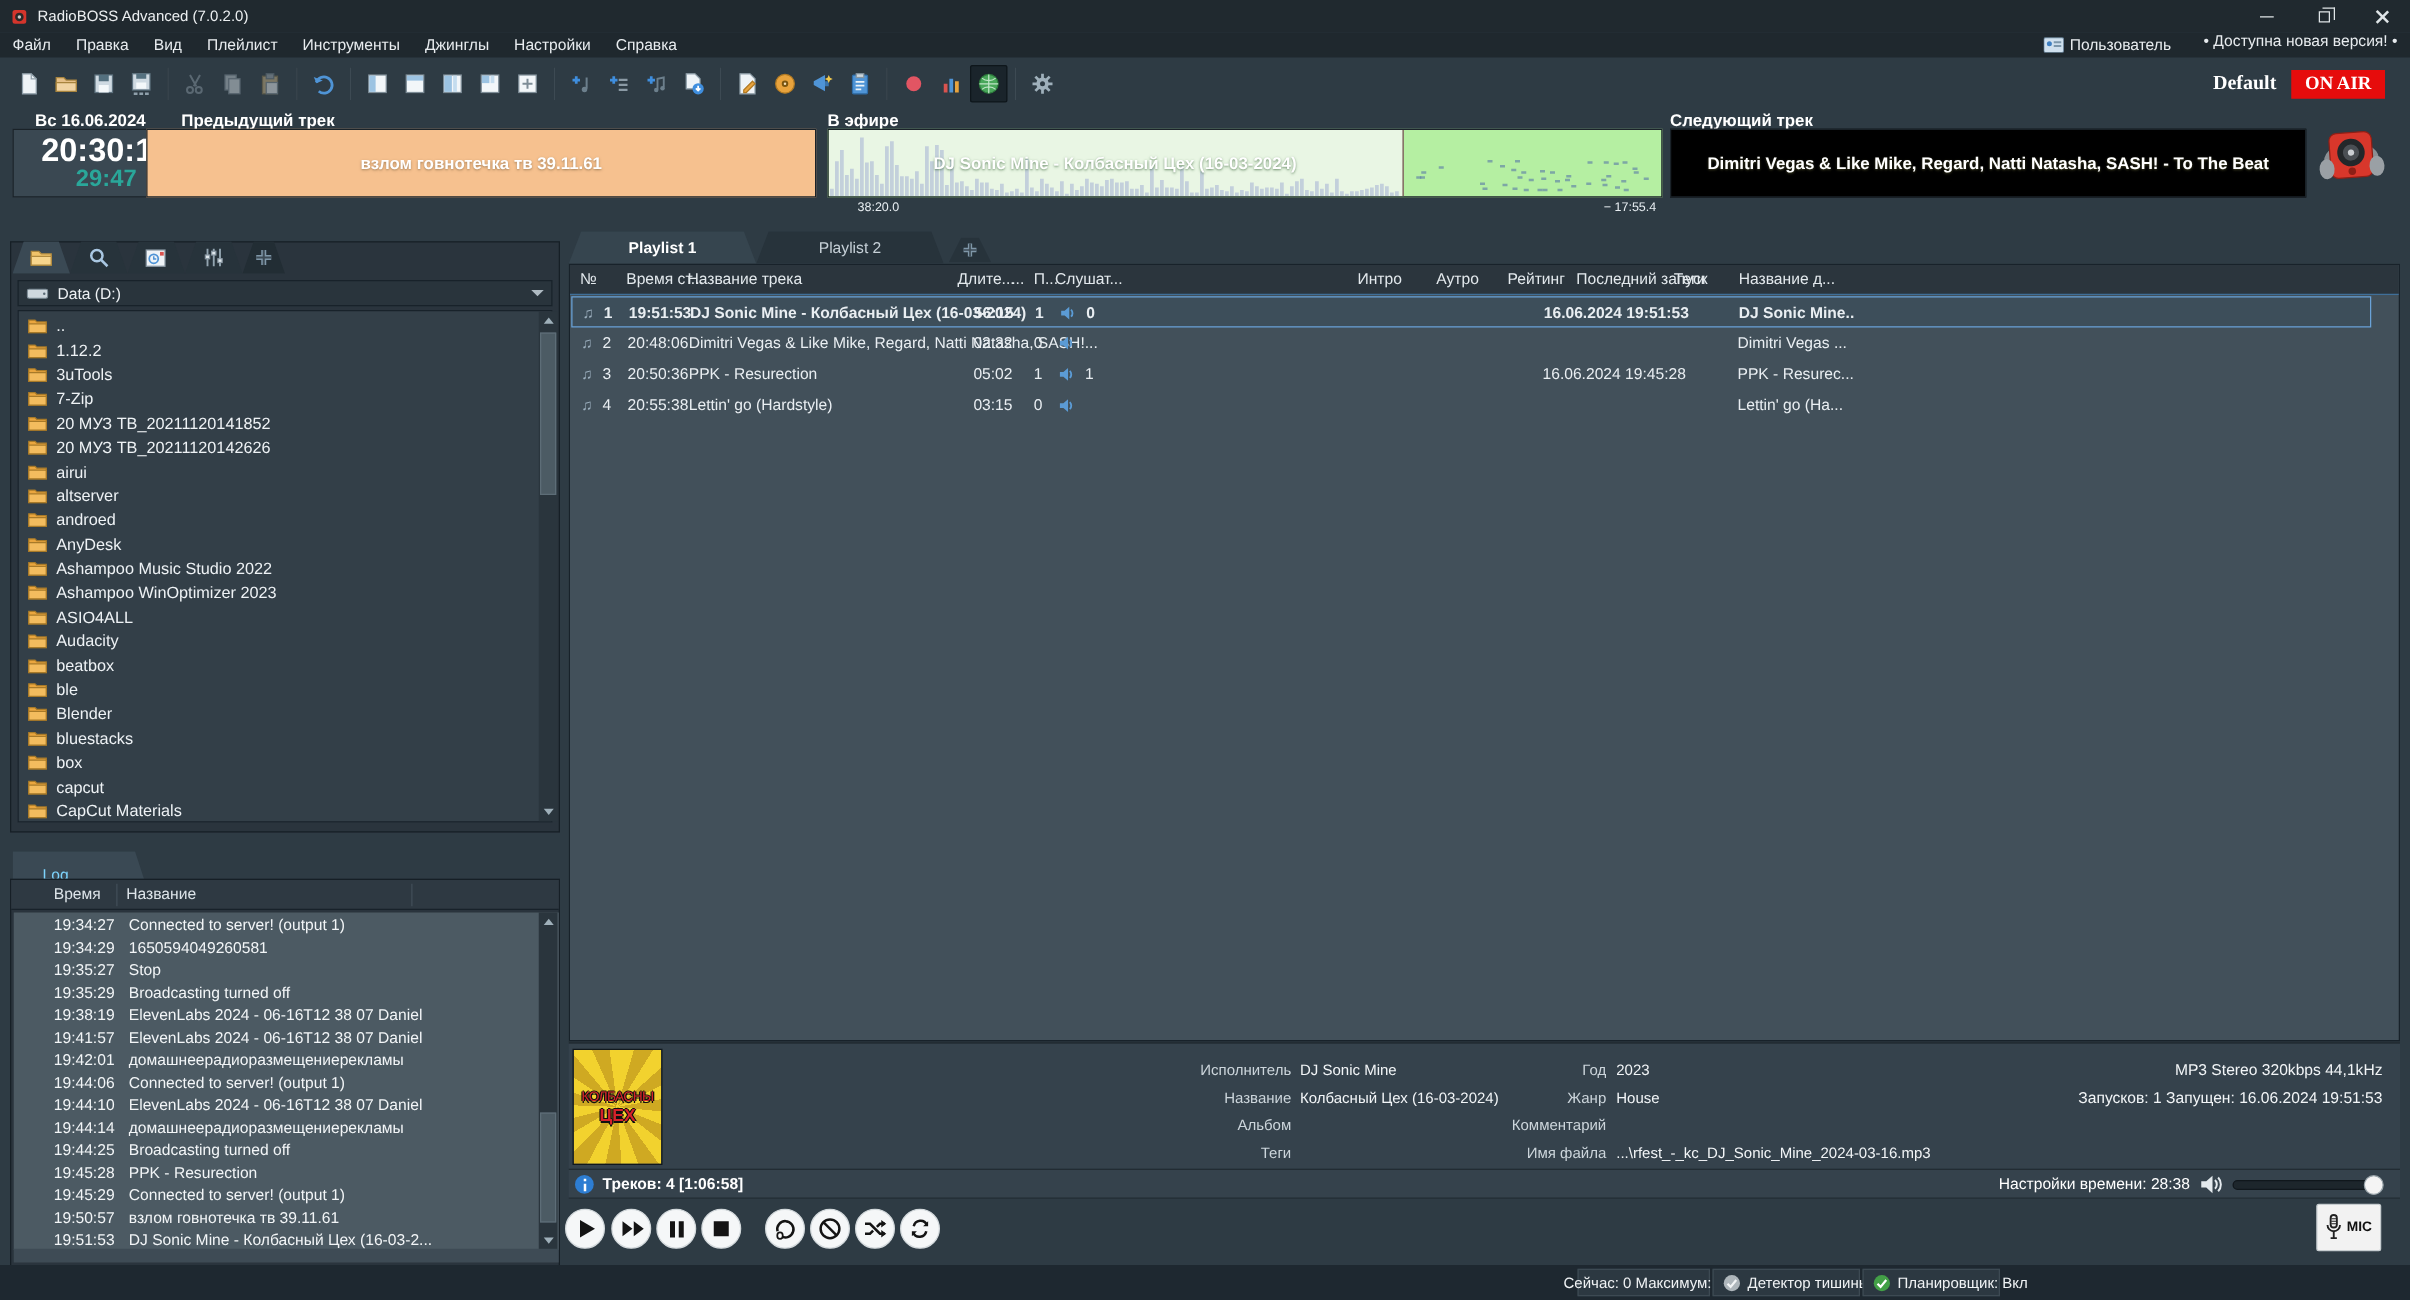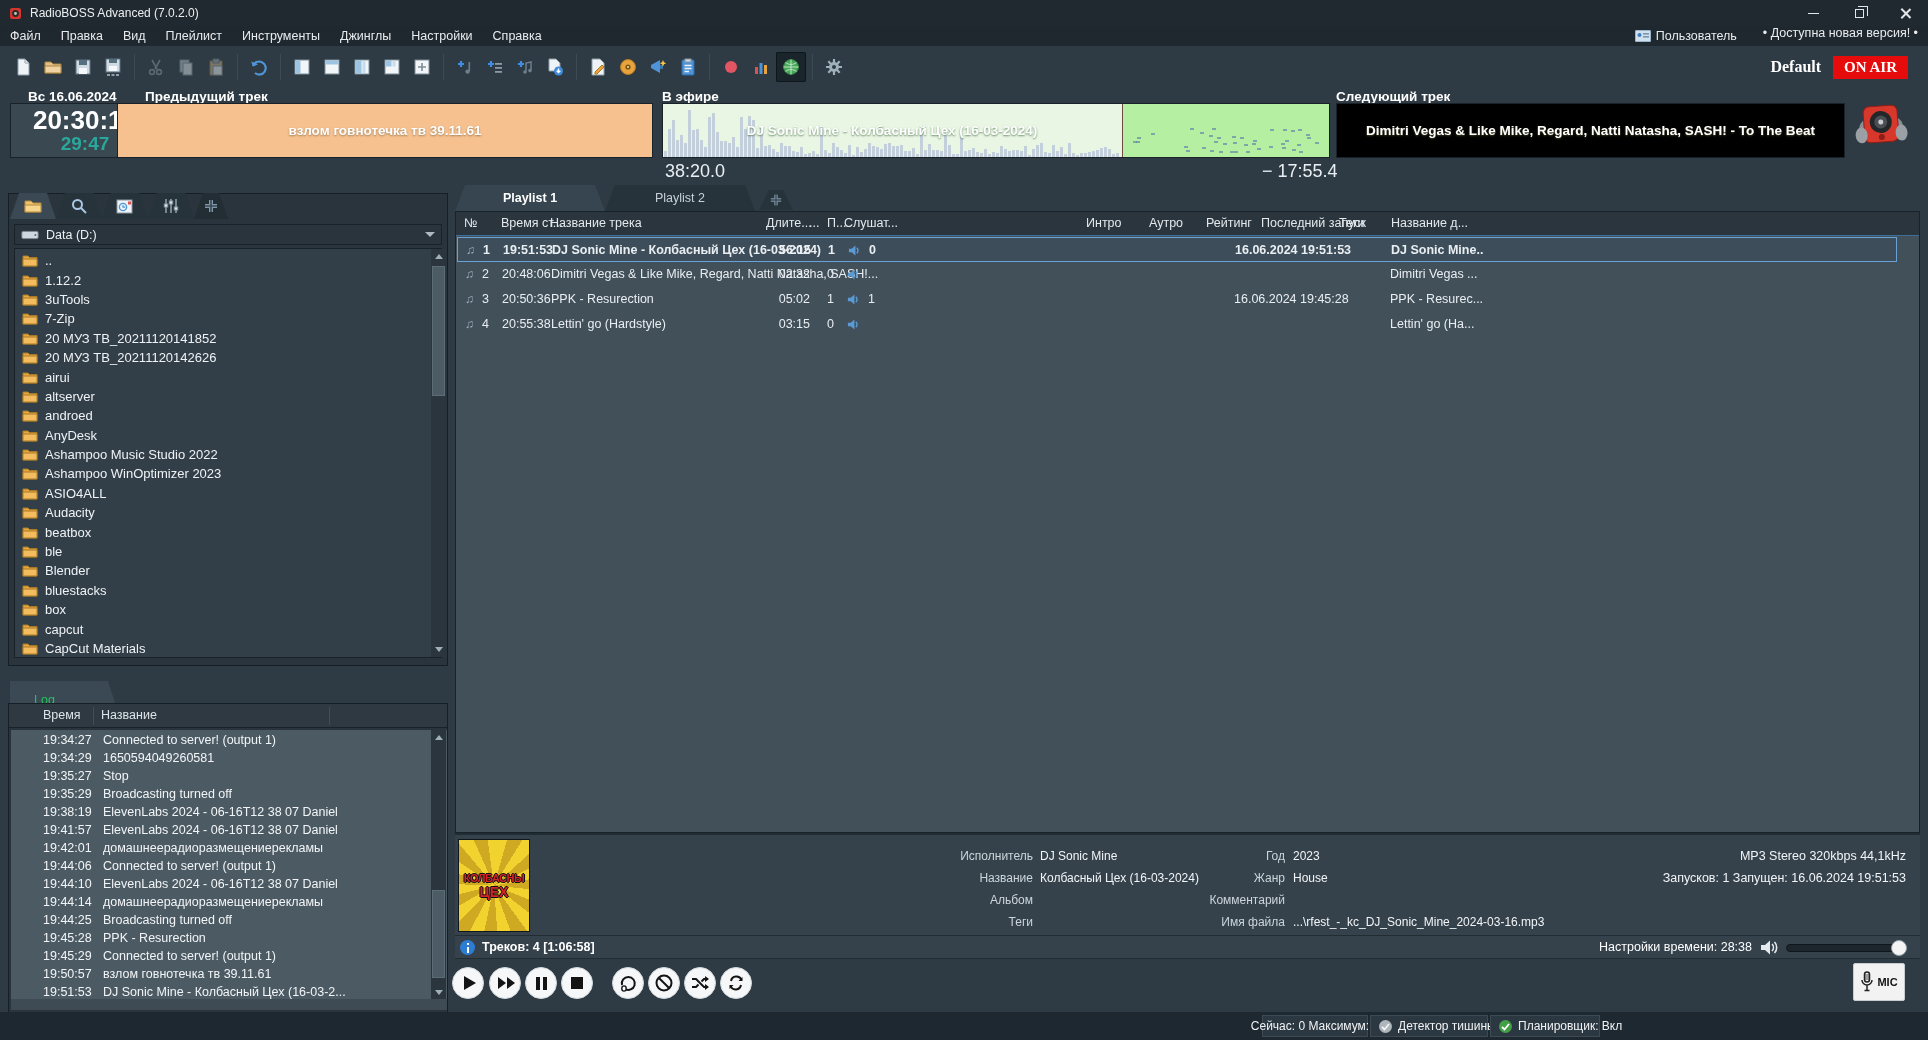--- a/index.html
+++ b/index.html
@@ -44,21 +44,21 @@
   .clockbox { left:10px; width:150px; background:#3a4852; display:flex; flex-direction:column; align-items:center; justify-content:center; }
   .clock { font-size:26px; font-weight:bold; color:#ffffff; line-height:26px; }
   .countdown { font-size:19px; font-weight:bold; line-height:21px; }
   .trackbar { display:flex; align-items:center; justify-content:center; font-weight:bold; font-size:13.5px; color:#fff; text-shadow:0 1px 2px rgba(90,70,40,.55); }
   .wavebox { left:662px; width:668px; overflow:hidden; }
   .wave-played { position:absolute; left:0; top:0; height:100%; width:460px; display:flex; align-items:flex-end; gap:1px; padding:0 1px; overflow:hidden; border-right:1px solid #6b4b44; }
   .wave-played i { width:3px; background:#c3d0db; display:block; flex:0 0 auto; }
   .wave-rem { position:absolute; left:461px; top:0; right:0; height:100%; }
   .wave-rem i { position:absolute; width:4px; height:2px; background:rgba(96,128,168,.65); display:block; }
   .wave-title { position:absolute; left:0; right:208px; top:0; bottom:0; display:flex; align-items:center; justify-content:center; font-weight:bold; font-size:13.5px; color:#fff; text-shadow:0 1px 2px rgba(70,110,70,.8); white-space:nowrap; }
-  .dtime { position:absolute; top:73px; font-size:18px; color:#e8eef2; }
+  .dtime { position:absolute; top:73px; font-size:10px; color:#e8eef2;margin-left:21px; }
 
   
   .tabstrip { position:absolute; display:flex; align-items:flex-end; }
   .tab { height:26px; display:flex; align-items:center; justify-content:center; gap:6px; clip-path:polygon(10px 0, calc(100% - 10px) 0, 100% 100%, 0 100%); background:#27333b; color:#c6d0d7; font-size:12.5px; }
   .tab.active { background:#36454f; color:#fff; }
 
   
   .sidepanel { position:absolute; left:8px; top:193px; width:440px; height:473px; background:#2a343d; border:1px solid #161f26; }
   .side-tabs { left:2px; top:0; }
   .stab { width:46px; height:26px; display:flex; align-items:center; justify-content:center; clip-path:polygon(9px 0, calc(100% - 9px) 0, 100% 100%, 0 100%); background:#27333b; }
@@ -68,21 +68,21 @@
   .flist { position:absolute; left:6px; top:56px; width:428px; height:410px; background:#333f48; border:1px solid #18222a; overflow:hidden; padding-top:2px; }
   .frow { height:19.4px; display:flex; align-items:center; gap:7px; padding-left:7px; color:#eef2f5; font-size:13px; white-space:nowrap; }
   .scroll { position:absolute; top:1px; bottom:1px; right:1px; width:15px; background:#2a353d; }
   .scroll .up,.scroll .dn { position:absolute; left:0; width:15px; height:15px; display:flex; align-items:center; justify-content:center; }
   .scroll .up { top:0; } .scroll .dn { bottom:0; }
   .tri-up { width:0;height:0;border-left:4px solid transparent;border-right:4px solid transparent;border-bottom:5px solid #9fb0ba; }
   .tri-dn { width:0;height:0;border-left:4px solid transparent;border-right:4px solid transparent;border-top:5px solid #9fb0ba; }
   .thumb { position:absolute; left:1px; width:13px; background:#4c5b64; border:1px solid #5d6d77; }
 
   
-  .logtab { position:absolute; left:10px; top:681px; width:110px; height:37px; display:flex; align-items:center; padding-left:24px; clip-path:polygon(0 0, calc(100% - 12px) 0, 100% 100%, 0 100%); background:#3a4954; color:#22c55e; font-size:12.5px; }
+  .logtab { position:absolute; left:10px; top:681px; width:110px; height:37px; display:flex; align-items:center; padding-left:24px; clip-path:polygon(0 0, calc(100% - 12px) 0, 100% 100%, 0 100%); background:#3a4954; color:#7dd3fc; font-size:12.5px; }
   .logpanel { position:absolute; left:8px; top:703px; width:440px; height:310px; background:#2a343d; border:1px solid #161f26; }
   .loghead { position:absolute; left:0; top:0; width:100%; height:24px; background:#2e3942; border-bottom:1px solid #18222a; color:#dde4e9; font-size:12.5px; }
   .loghead span { position:absolute; top:4px; }
   .lhsep { position:absolute; top:3px; width:1px; height:18px; background:#414e58; }
   .loglist { position:absolute; left:2px; top:26px; width:436px; height:270px; background:#4c5a63; overflow:hidden; padding-top:3px; }
   .lrow { height:18px; display:flex; color:#f2f5f7; font-size:12.5px; white-space:nowrap; }
   .lrow .t { width:58px; margin-left:32px; flex:0 0 auto; }
   .lrow .n { margin-left:2px; }
   .logstrip { position:absolute; left:2px; bottom:2px; width:436px; height:11px; background:#3e4b55; }
 
@@ -103,21 +103,21 @@
   .c-dur { left:305px; width:48px; text-align:right; } .c-plays { left:370px; } 
   .c-spk { left:390px; top:6px !important; } .c-listen { left:411px; }
   .c-last { left:777px; } .c-short { left:933px; }
   .h-num { left:8px; } .h-start { left:45px; } .h-title { left:94px; } .h-dur { left:310px; }
   .h-dots { left:353px; } .h-p { left:371px; } .h-listen { left:388px; } .h-intro { left:630px; }
   .h-outro { left:693px; } .h-rating { left:750px; } .h-last { left:805px; } .h-tags { left:883px; } .h-short { left:935px; }
 
   
   .infopanel { position:absolute; left:455px; top:833px; width:1465px; height:102px; background:#35424c; border-top:2px solid #222c33; }
   .art { position:absolute; left:3px; top:4px; width:72px; height:93px; background:repeating-conic-gradient(from 0deg at 50% 50%, #f2d22e 0deg 16deg, #cfa922 16deg 32deg); border:1px solid #11181d; display:flex; flex-direction:column; align-items:center; justify-content:center; overflow:hidden; }
-  .art .l1 { font-weight:bold; font-size:11px; color:#d5232a; text-shadow:0 1px 0 #111, 0 -1px 0 #111, 1px 0 0 #111, -1px 0 0 #111; letter-spacing:-0.5px; }
+  .art .l1 { font-weight:normal; font-size:11px; color:#d5232a; text-shadow:0 1px 0 #111, 0 -1px 0 #111, 1px 0 0 #111, -1px 0 0 #111; letter-spacing:-0.5px; }
   .art .l2 { font-weight:bold; font-size:14px; color:#d5232a; text-shadow:0 1px 0 #111, 0 -1px 0 #111, 1px 0 0 #111, -1px 0 0 #111; }
   .ilabel { position:absolute; width:95px; text-align:right; color:#ccd5db; font-size:12px; }
   .ival { position:absolute; color:#f2f5f7; font-size:12px; }
   .iright { position:absolute; right:14px; text-align:right; color:#f2f5f7; font-size:12.5px; }
 
   
   .statusline { position:absolute; left:455px; top:935px; width:1465px; height:24px; background:#35424c; border-top:1px solid #222c33; border-bottom:1px solid #222c33; }
   .infoicon { position:absolute; left:5px; top:4px; width:15px; height:15px; border-radius:50%; background:#2d7dd2; }
   .infoicon::before { content:""; position:absolute; left:6.5px; top:3px; width:2px; height:2px; background:#fff; }
   .infoicon::after { content:""; position:absolute; left:6.5px; top:6.5px; width:2px; height:6px; background:#fff; }

